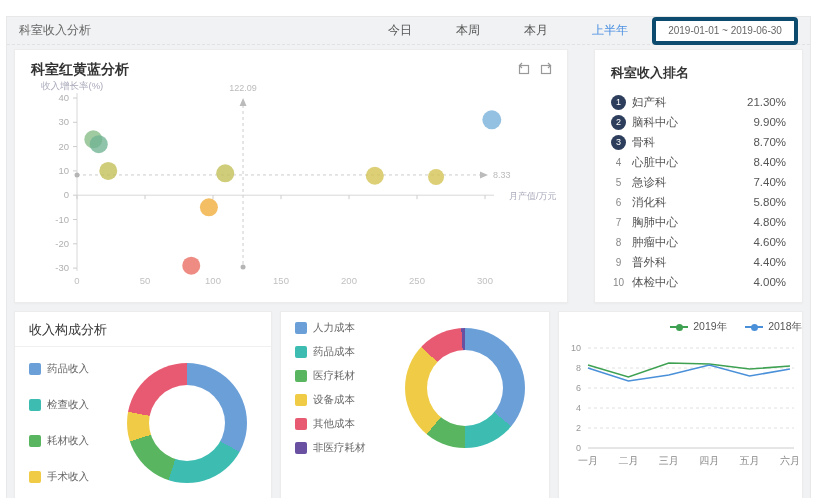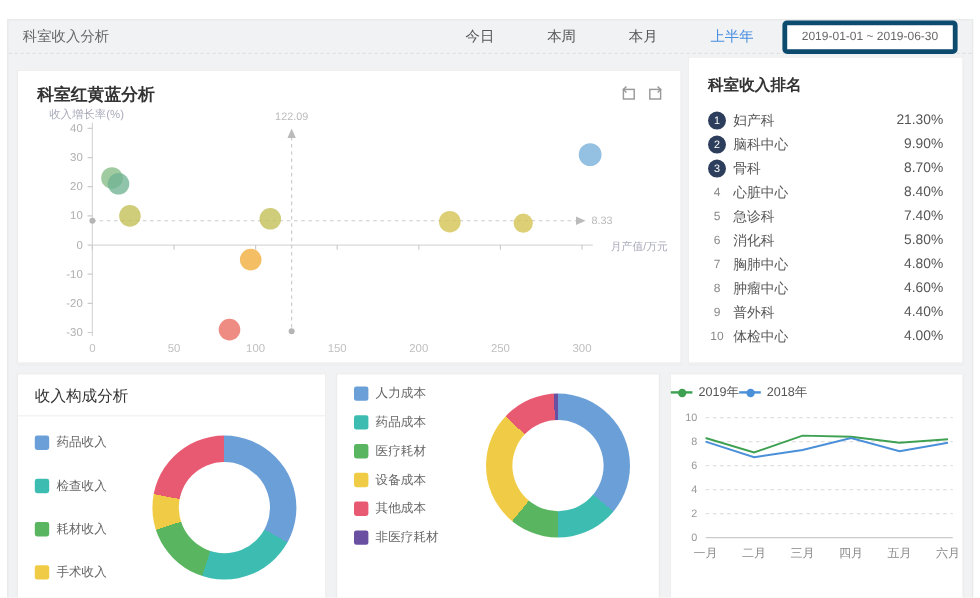--- a/index.html
+++ b/index.html
@@ -7,21 +7,21 @@
   .page{position:absolute;left:6px;top:16px;width:803px;height:486px;background:#f1f2f3;border:1px solid #e8e8e8;}
   
   .topbar{height:27px;display:flex;align-items:center;padding:0 12px;border-bottom:1px dashed #e2e2e2;}
   .topbar-title{font-size:12px;color:#666;}
   .tb-spacer{flex:1;}
   .filter{font-size:12px;color:#555;margin-left:44px;cursor:pointer;}
   .filter.active{color:#4a90e2;}
   .datebox{margin-left:24px;width:138px;height:20px;line-height:20px;background:#fff;border:4px solid #0c4a6e;border-radius:4px;font-size:10px;color:#666;text-align:center;cursor:pointer;}
   
   .card{background:#fff;border:1px solid #ececec;box-shadow:0 1px 2px rgba(0,0,0,.03);box-sizing:border-box;}
-  .main-row{display:flex;gap:5px;margin:4px 7px 8px 7px;height:254px;align-items:flex-end;}
+  .main-row{display:flex;gap:26px;margin:4px 7px 8px 7px;height:254px;}
   .scatter-card{flex:0 0 554px;position:relative;}
   .scatter-title{font-size:14px;font-weight:bold;color:#333;padding:11px 0 0 16px;}
   .toolbox{position:absolute;top:12px;right:14px;display:flex;gap:8px;}
   .toolbox span{width:14px;height:14px;display:inline-block;cursor:pointer;}
   #scatter-svg{display:block;margin:2px 0 0 2px;}
   .rank-card{flex:1;padding:12px 16px;}
   .rank-title{font-size:13px;font-weight:bold;color:#333;margin:2px 0 10px 0;}
   .rank-row{display:flex;align-items:center;height:20px;}
   .rank-badge{width:15px;height:15px;border-radius:50%;background:#2d3e5c;color:#fff;font-size:9px;text-align:center;line-height:15px;flex:0 0 15px;}
   .rank-num{width:15px;text-align:center;font-size:10px;color:#888;flex:0 0 15px;}
@@ -35,21 +35,21 @@
   .card-head{font-size:13px;color:#333;padding:9px 14px 7px 14px;border-bottom:1px solid #f0f0f0;}
   .pie-body{display:flex;align-items:center;padding:6px 14px;height:140px;}
   .legend{display:flex;flex-direction:column;}
   .legend-item{display:flex;align-items:center;cursor:pointer;}
   .legend-item .sw{width:12px;height:12px;border-radius:2px;flex:0 0 12px;}
   .legend-item .lb{font-size:10.5px;color:#666;margin-left:6px;white-space:nowrap;}
   .lg-wide .legend-item{margin:11px 0;}
   .lg-tight .legend-item{margin:5px 0;}
   .donut{width:120px;height:120px;border-radius:50%;position:relative;margin-left:auto;margin-right:10px;cursor:pointer;}
   .donut::after{content:"";position:absolute;inset:22px;border-radius:50%;background:#fff;}
-  .line-legend{display:flex;justify-content:flex-start;padding:8px 0 0 0;}
+  .line-legend{display:flex;justify-content:flex-end;gap:18px;padding:8px 0 0 0;}
   .lg-line{display:flex;align-items:center;cursor:pointer;}
   .lg-line .seg{width:18px;height:2px;position:relative;}
   .lg-line .seg i{position:absolute;left:6px;top:-2.5px;width:7px;height:7px;border-radius:50%;}
   .lg-line .lb{font-size:10.5px;color:#555;margin-left:5px;}
   #line-svg{display:block;margin:2px auto 0 auto;}
 </style>
 </head>
 <body>
 
 <div class="page">

